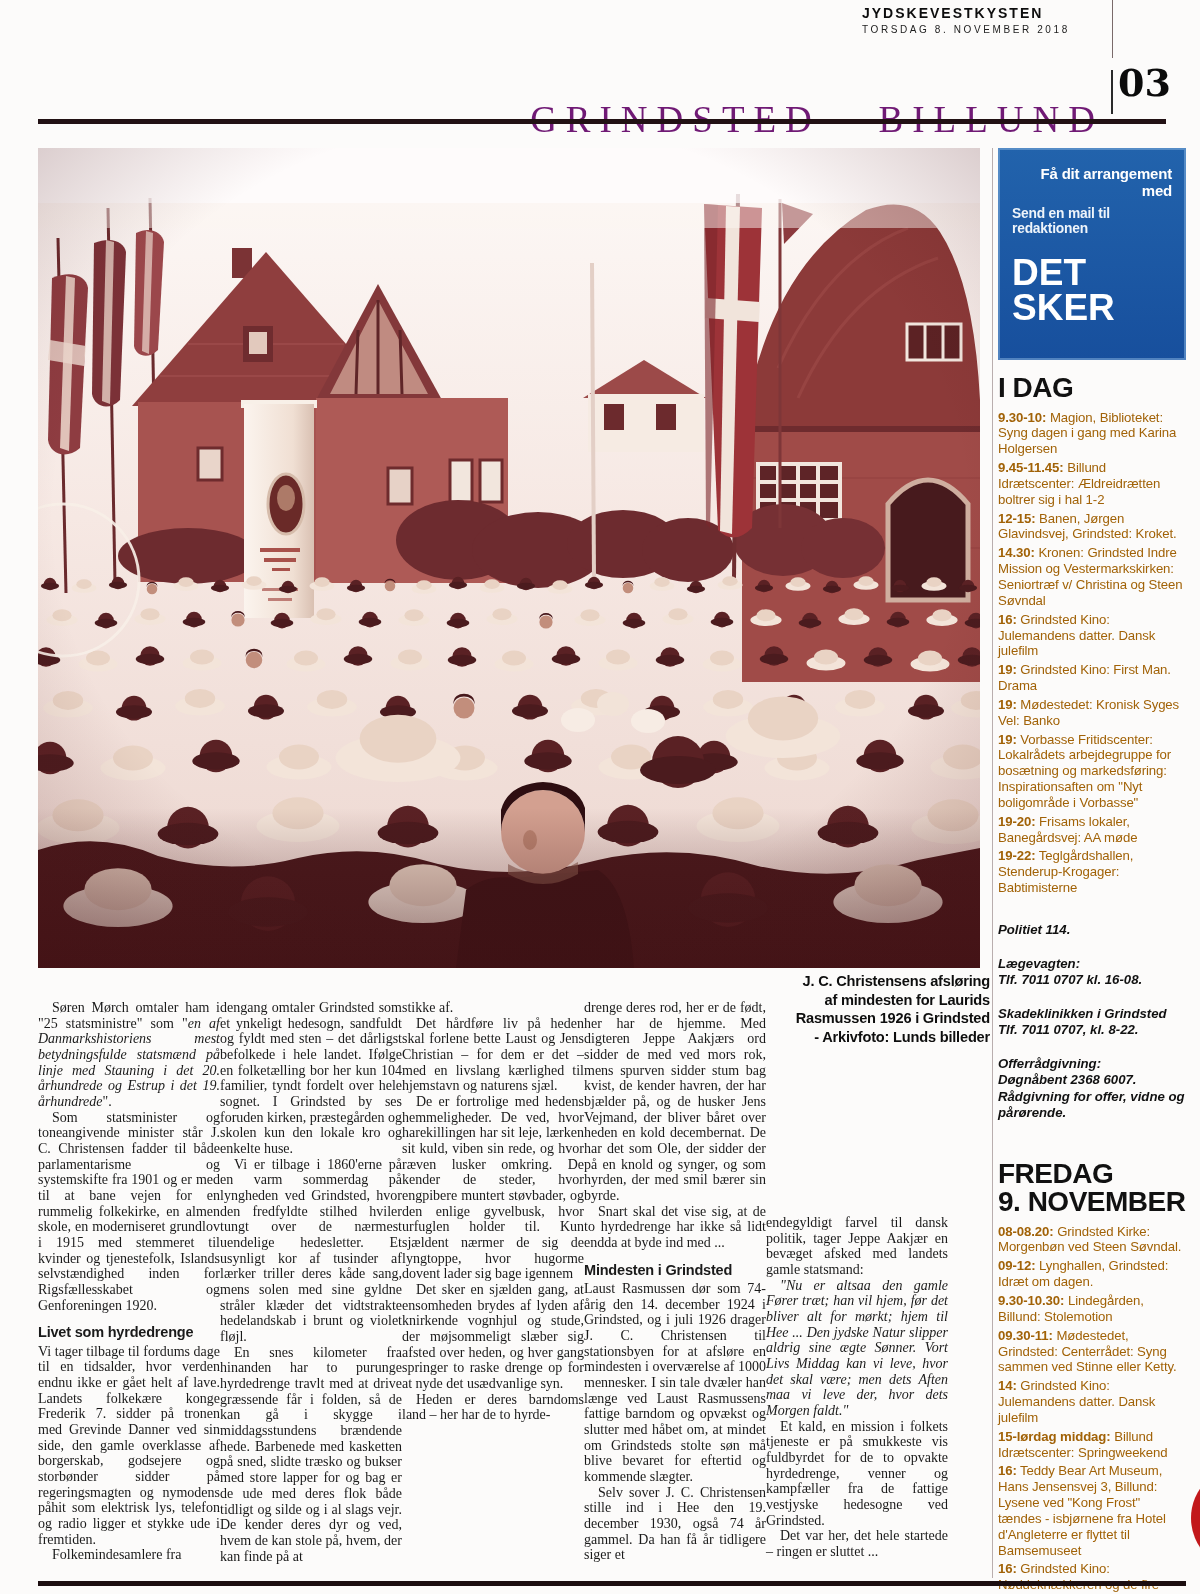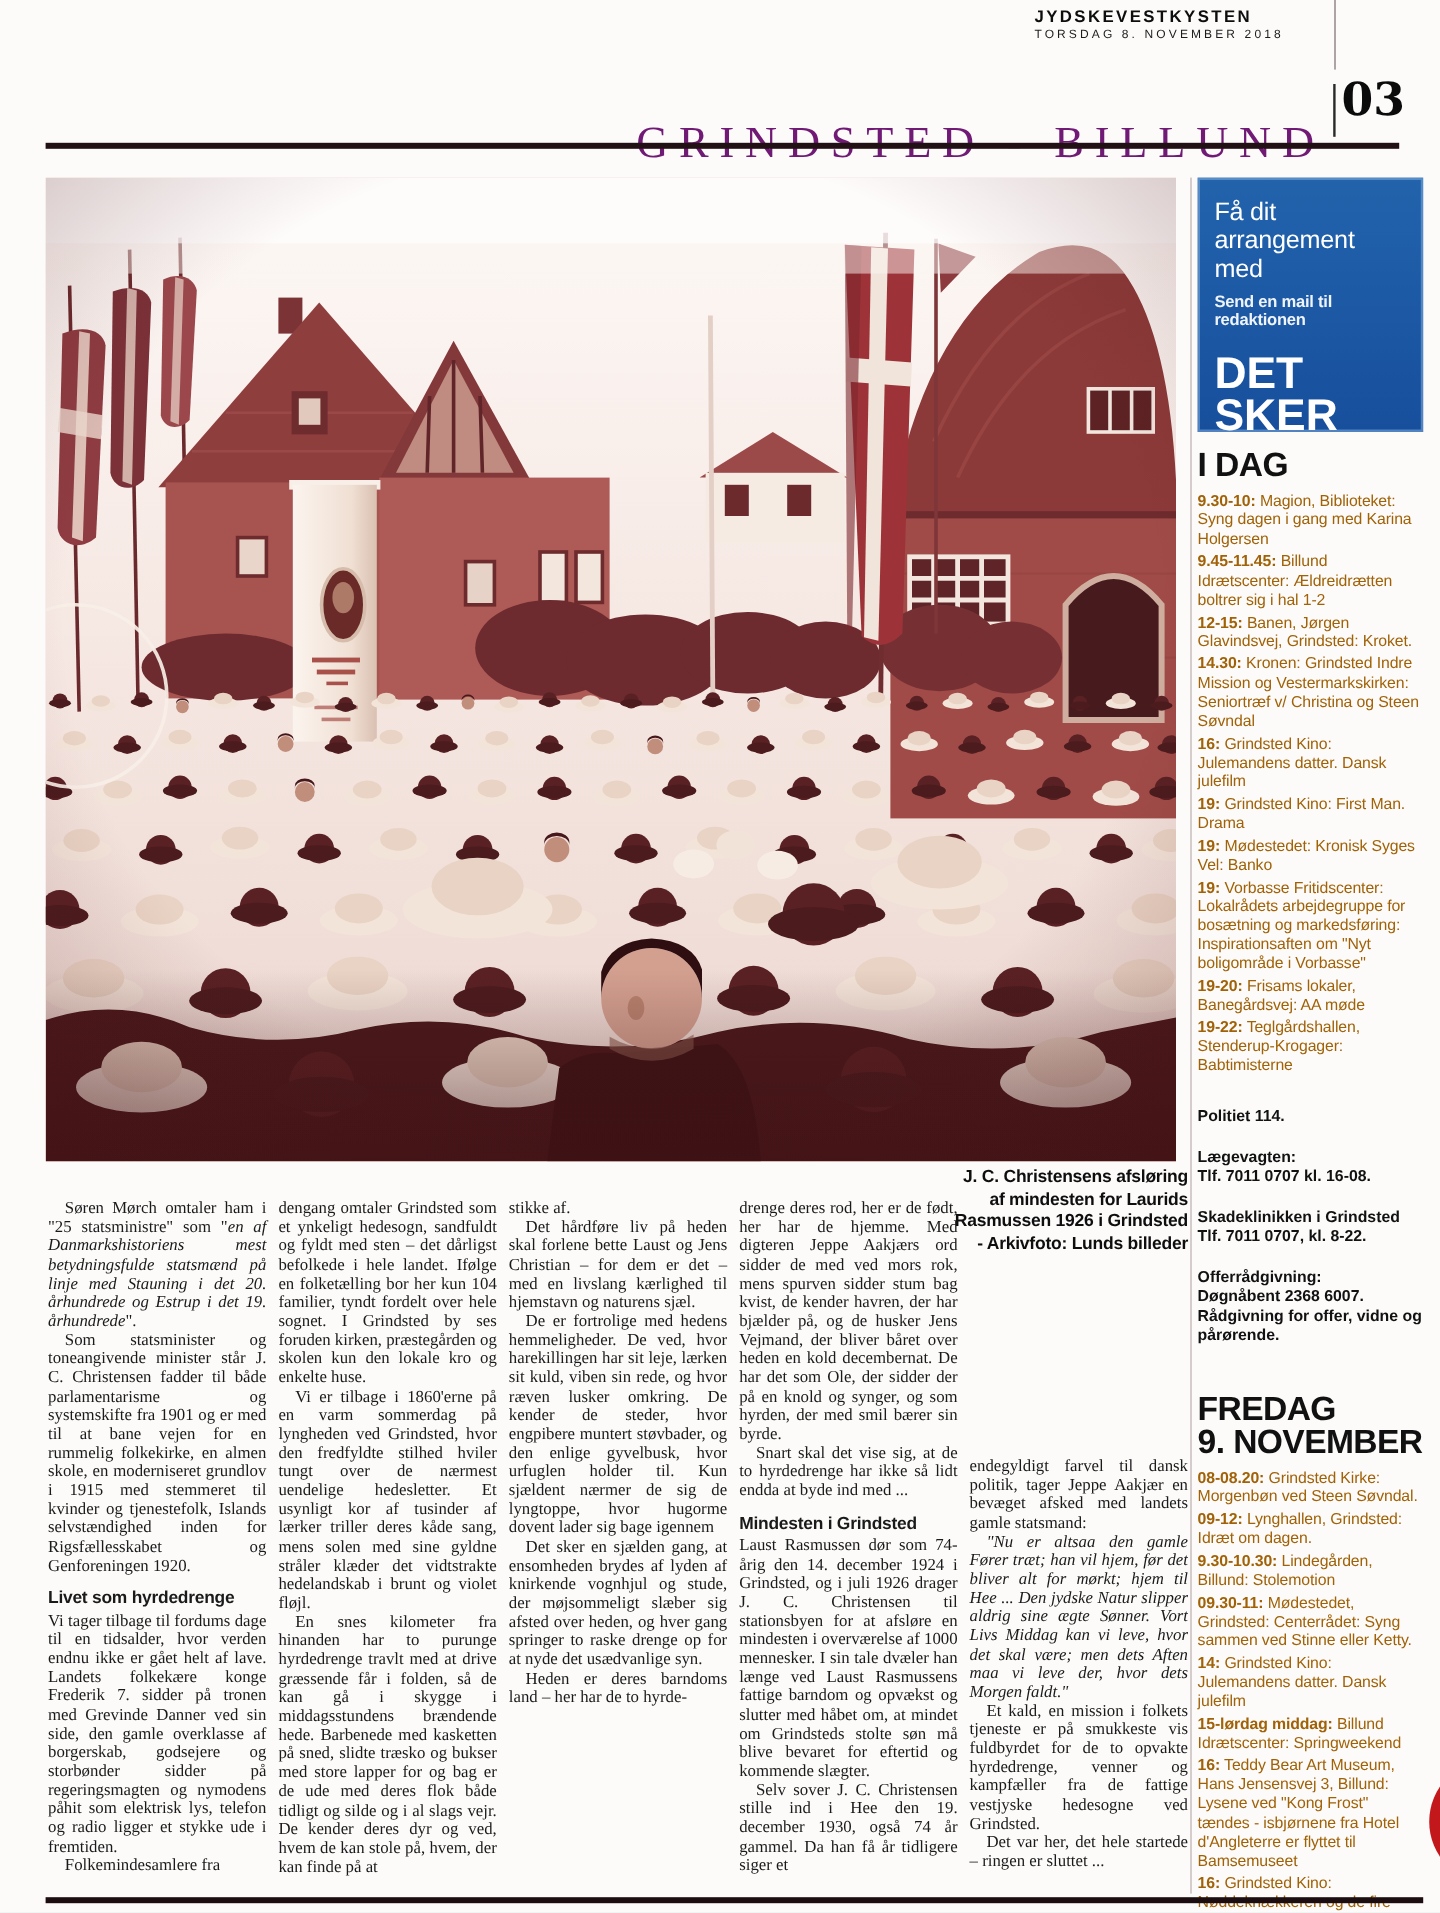--- a/index.html
+++ b/index.html
@@ -22,45 +22,45 @@
 
   
   .photo{position:absolute;left:38px;top:148px;width:942px;height:820px;background:#efdcd6;overflow:hidden;}
   .photo svg{display:block;width:100%;height:100%;}
 
   
   .caption{position:absolute;left:790px;top:972px;width:200px;text-align:right;font-weight:bold;
        font-size:14.6px;line-height:1.28;color:#0e0e0e;letter-spacing:-0.2px;}
 
   
-  .articles{position:absolute;left:38px;top:1000px;width:952px;height:582px;display:flex;gap:10px;overflow:hidden;justify-content:flex-end;}
+  .articles{position:absolute;left:38px;top:1000px;width:952px;height:582px;display:flex;overflow:hidden;}
   .col{flex:0 0 182px;max-width:182px;font-family:"Liberation Serif",serif;font-size:14px;
        line-height:1.12;text-align:justify;color:#1a1a1a;hyphens:auto;}
   .col p{margin:0;}
   .col p.indent{text-indent:14px;}
   .col p.head{font-family:"Liberation Sans",sans-serif;font-weight:bold;font-size:14.5px;
        margin:11px 0 3px;text-align:left;text-indent:0;letter-spacing:-0.2px;}
   .col p.quote{font-style:italic;text-indent:14px;}
   .col em{font-style:italic;}
   .c5{padding-top:215px;}
 
   
   .gutter{position:absolute;left:992px;top:148px;width:1px;height:1430px;background:#b9aeae;}
   .sidebar{position:absolute;left:998px;top:148px;width:188px;}
   .bluebox{box-sizing:border-box;height:212px;background:linear-gradient(#2263ac,#174f9d);
        box-shadow:inset 0 0 0 2px rgba(130,175,220,.55);padding:17px 14px;}
-  .bluebox .p1{color:#fff;font-weight:normal;font-size:21px;letter-spacing:-0.2px;}
+  .bluebox .p1{color:#fff;font-weight:bold;font-size:15px;letter-spacing:-0.2px;text-align:right;}
   .bluebox .p2{color:#eef4fa;font-weight:bold;font-size:13.8px;margin-top:7px;letter-spacing:-0.2px;}
   .bluebox .p3{color:#fff;font-weight:bold;font-size:37px;line-height:.95;margin-top:19px;}
   .sidebar h2{font-size:28px;font-weight:bold;letter-spacing:-0.5px;margin:14px 0 7px;line-height:1.02;color:#111;}
   .sidebar h2.fr{margin-top:38px;}
   .ev{font-size:13.2px;line-height:1.2;margin:0 0 3px;color:#a16207;letter-spacing:-0.1px;}
   .ev b{font-weight:bold;}
   .notices{margin-top:26px;}
-  .notice{font-weight:bold;font-size:13.2px;line-height:1.25;margin:0 0 17px;color:#111;}
+  .notice{font-weight:bold;font-size:13.2px;line-height:1.25;margin:0 0 17px;color:#111;font-style:italic;}
 
   .red-circle{position:absolute;left:1191px;top:1466px;width:104px;height:104px;border-radius:50%;background:#c2181b;}
   .rule-bottom{position:absolute;left:38px;top:1581px;width:1148px;height:5px;background:#1c0e10;}
 </style>
 </head>
 <body>
 
 <div id="page">
 
   <div class="masthead">

